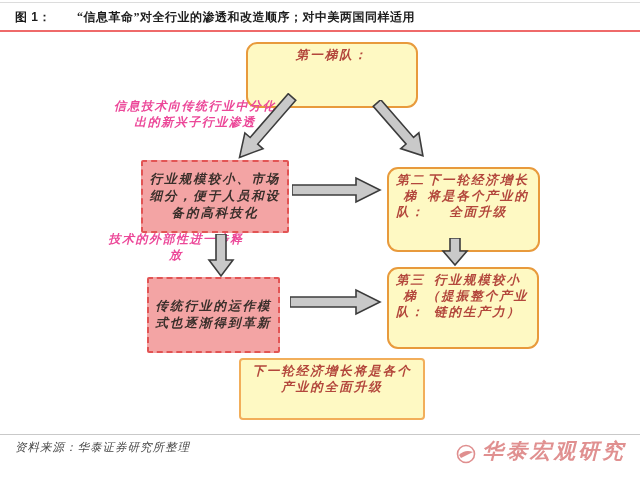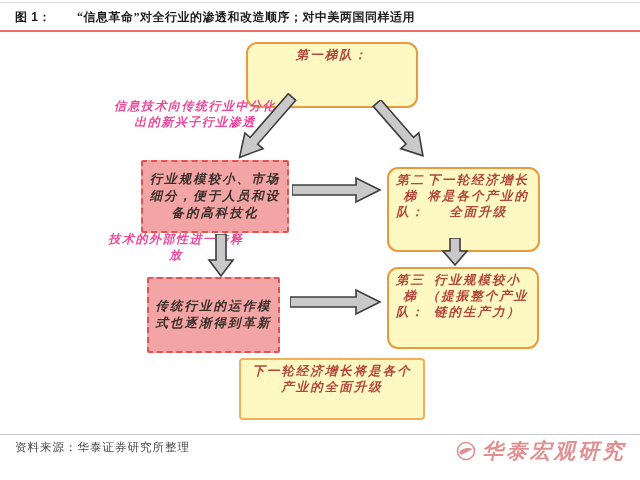--- a/index.html
+++ b/index.html
@@ -32,23 +32,23 @@
   .pink1 { left:141px; top:160px; width:148px; height:73px; }
   .pink2 { left:147px; top:277px; width:133px; height:76px; }
 
   .lbl1 { left:114px; top:99px;  width:162px; }
   .lbl2 { left:108px; top:232px; width:136px; }
 
   .arrow { position:absolute; }
   .arrow polygon { fill:#c9c9c9; stroke:#3c3c3c; stroke-width:1.6px; }
 
   .hairline-bottom { position:absolute; left:0; top:434px; width:640px; height:1px; background:#c9c9c9; }
-  .source { position:absolute; left:15px; top:440px; font-size:11.5px; 
+  .source { position:absolute; left:15px; top:440px; font-size:11.5px; font-style:italic;
             color:#474747; letter-spacing:1px; }
-  .watermark { position:absolute; right:14px; top:437px; display:flex; align-items:center;
+  .watermark { position:absolute; right:14px; top:437px; display:flex; align-items:flex-end;
                color:rgba(198,52,52,0.55); font-size:21px; font-weight:bold; font-style:italic;
                letter-spacing:3px; }
   .wm-logo { margin-right:5px; opacity:0.55; }
 </style>
 </head>
 <body>
 
 <div class="stage">
 
   <div class="hairline-top"></div>

